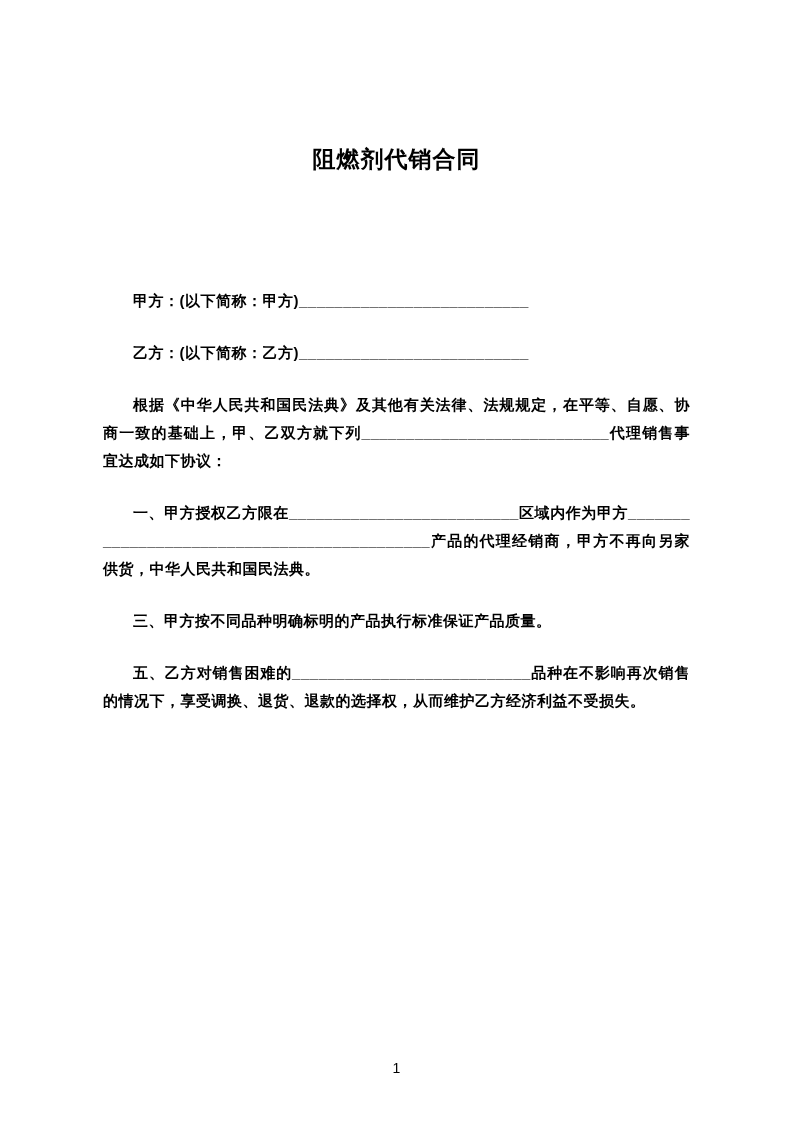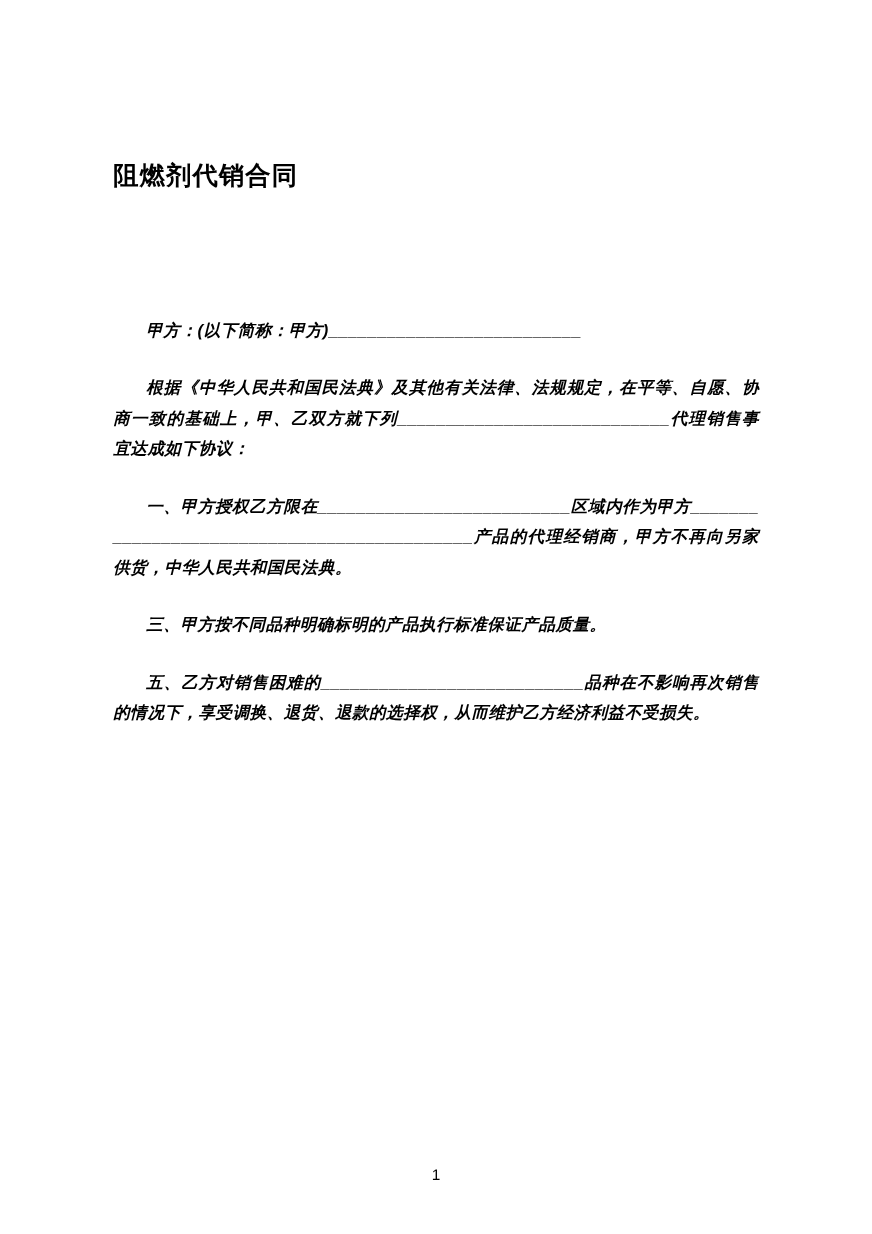--- a/index.html
+++ b/index.html
@@ -19,35 +19,34 @@
     .page {
       width: 793px;
       height: 1122px;
       padding: 143px 103px 0 103px;
       position: relative;
       background: #ffffff;
     }
     .doc-title {
       font-size: 23px;
       font-weight: bold;
-      text-align: left;
+      text-align: center;
       line-height: 32px;
       margin: 0 0 112px 0;
       letter-spacing: 1px;
     }
     .para {
       font-size: 15px;
       font-weight: 600;
       line-height: 28px;
       margin: 0 0 24px 0;
       text-indent: 2em;
       text-align: justify;
       word-break: break-all;
       letter-spacing: 0.5px;
-      font-style: italic;
     }
     .page-number {
       position: absolute;
       bottom: 46px;
       left: 0;
       width: 100%;
       text-align: center;
       font-size: 14px;
       font-weight: normal;
       color: #000000;
@@ -55,20 +54,21 @@
   </style>
 </head>
 <body>
 
 <div class="page">
 
   <h1 class="doc-title">阻燃剂代销合同</h1>
 
   <p class="para">甲方：(以下简称：甲方)__________________________</p>
 
+  <p class="para">乙方：(以下简称：乙方)__________________________</p>
 
   <p class="para">根据《中华人民共和国民法典》及其他有关法律、法规规定，在平等、自愿、协商一致的基础上，甲、乙双方就下列____________________________代理销售事宜达成如下协议：</p>
 
 
   <p class="para">一、甲方授权乙方限在__________________________区域内作为甲方____________________________________________产品的代理经销商，甲方不再向另家供货，中华人民共和国民法典。</p>
 
 
   <p class="para">三、甲方按不同品种明确标明的产品执行标准保证产品质量。</p>
 
 

